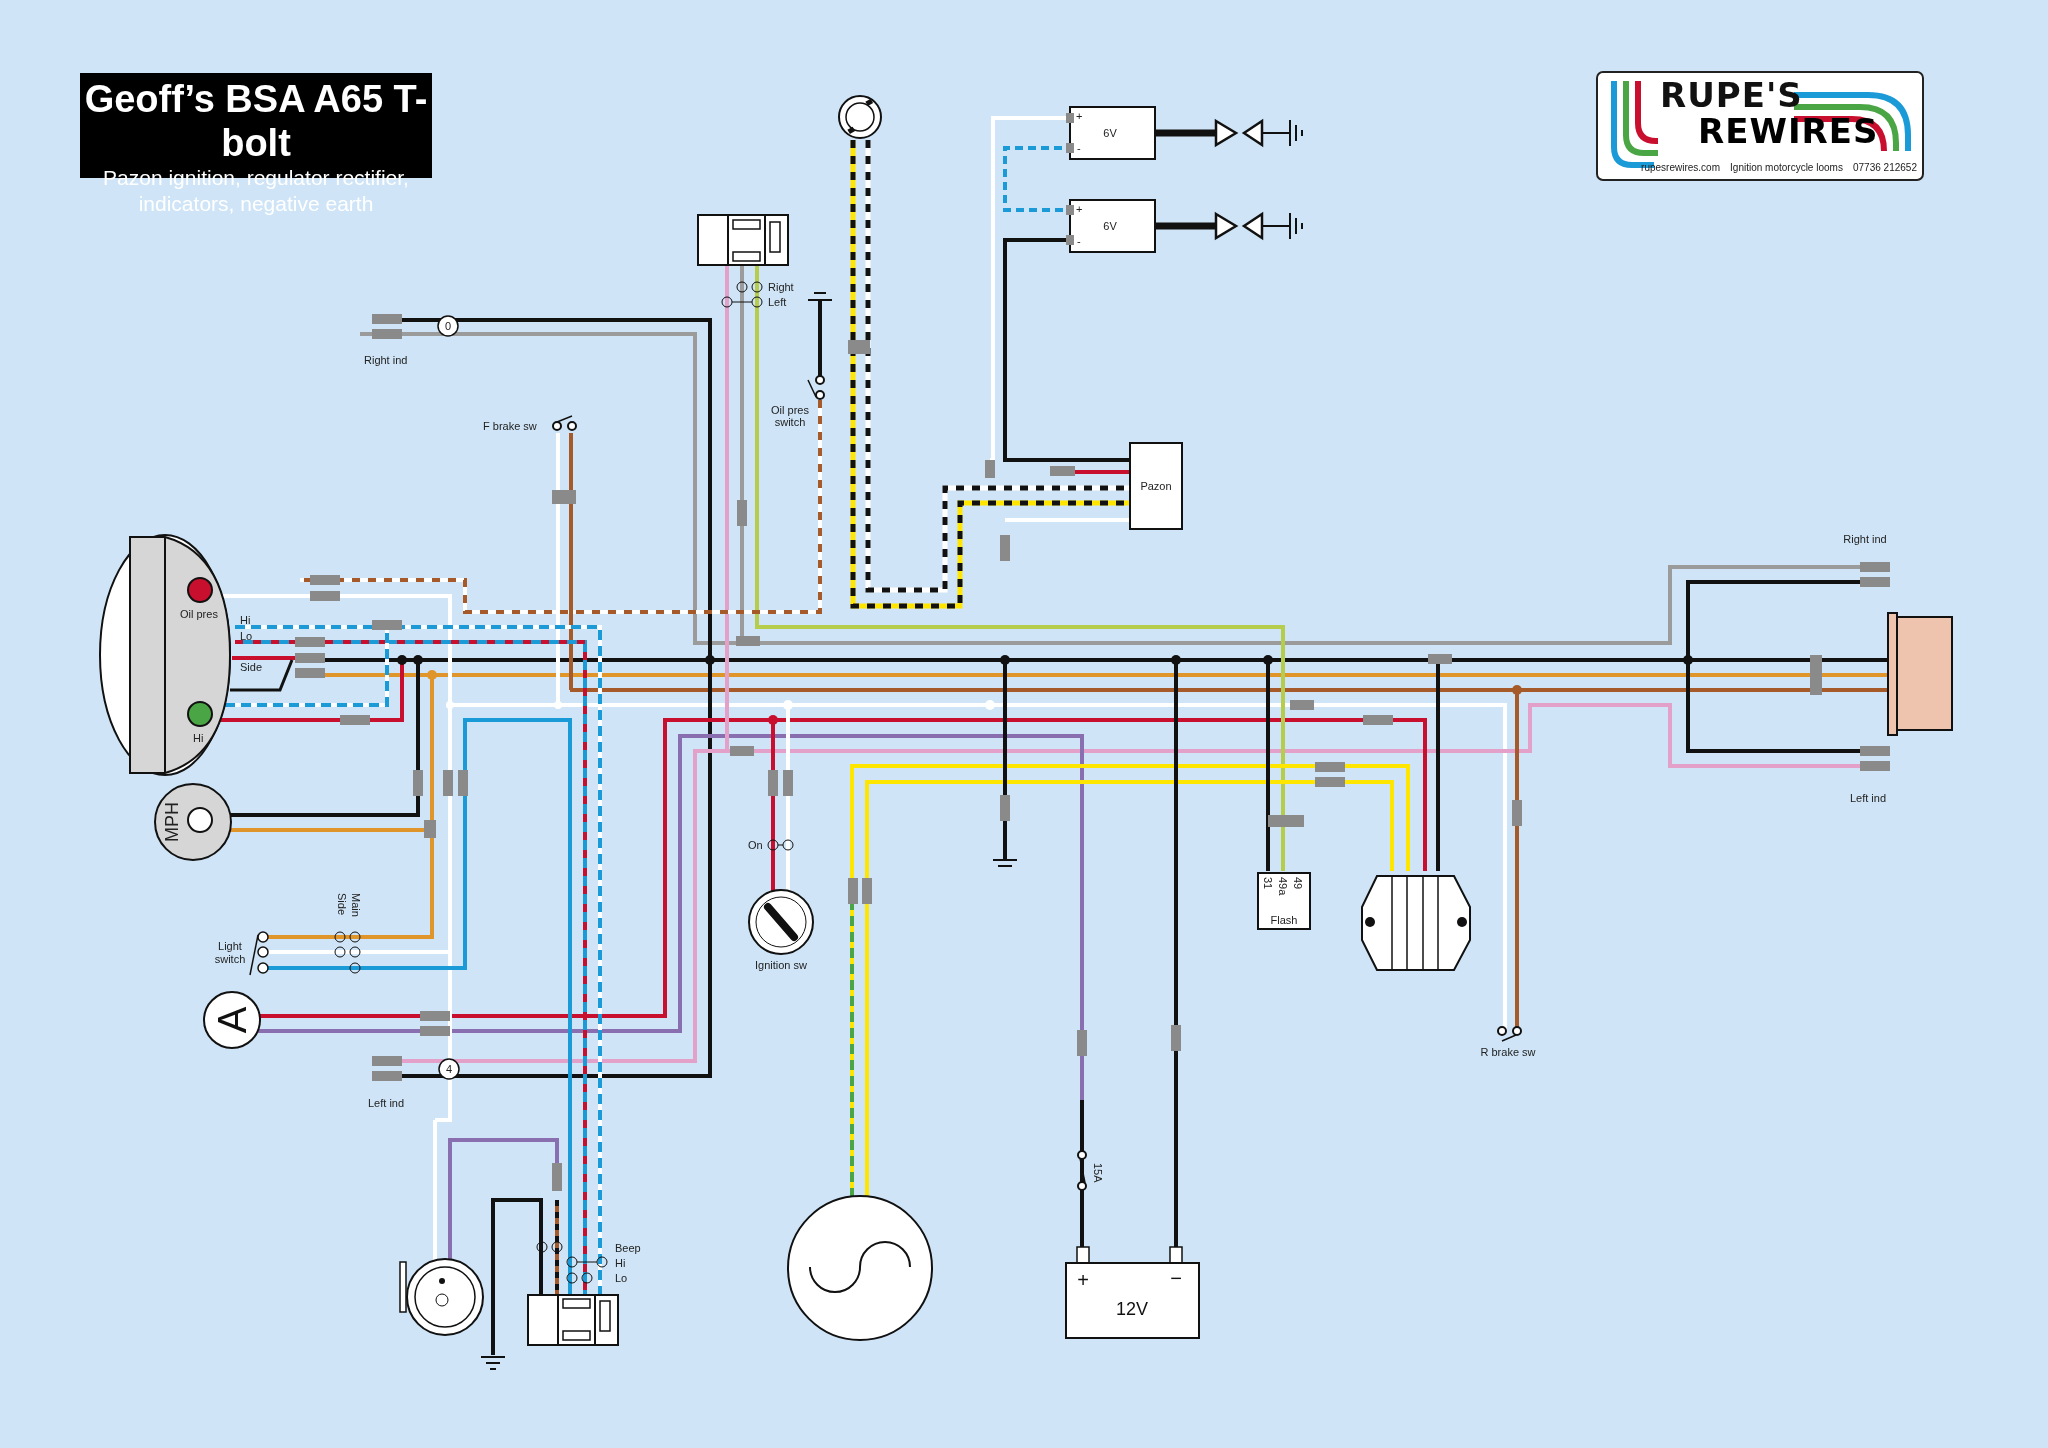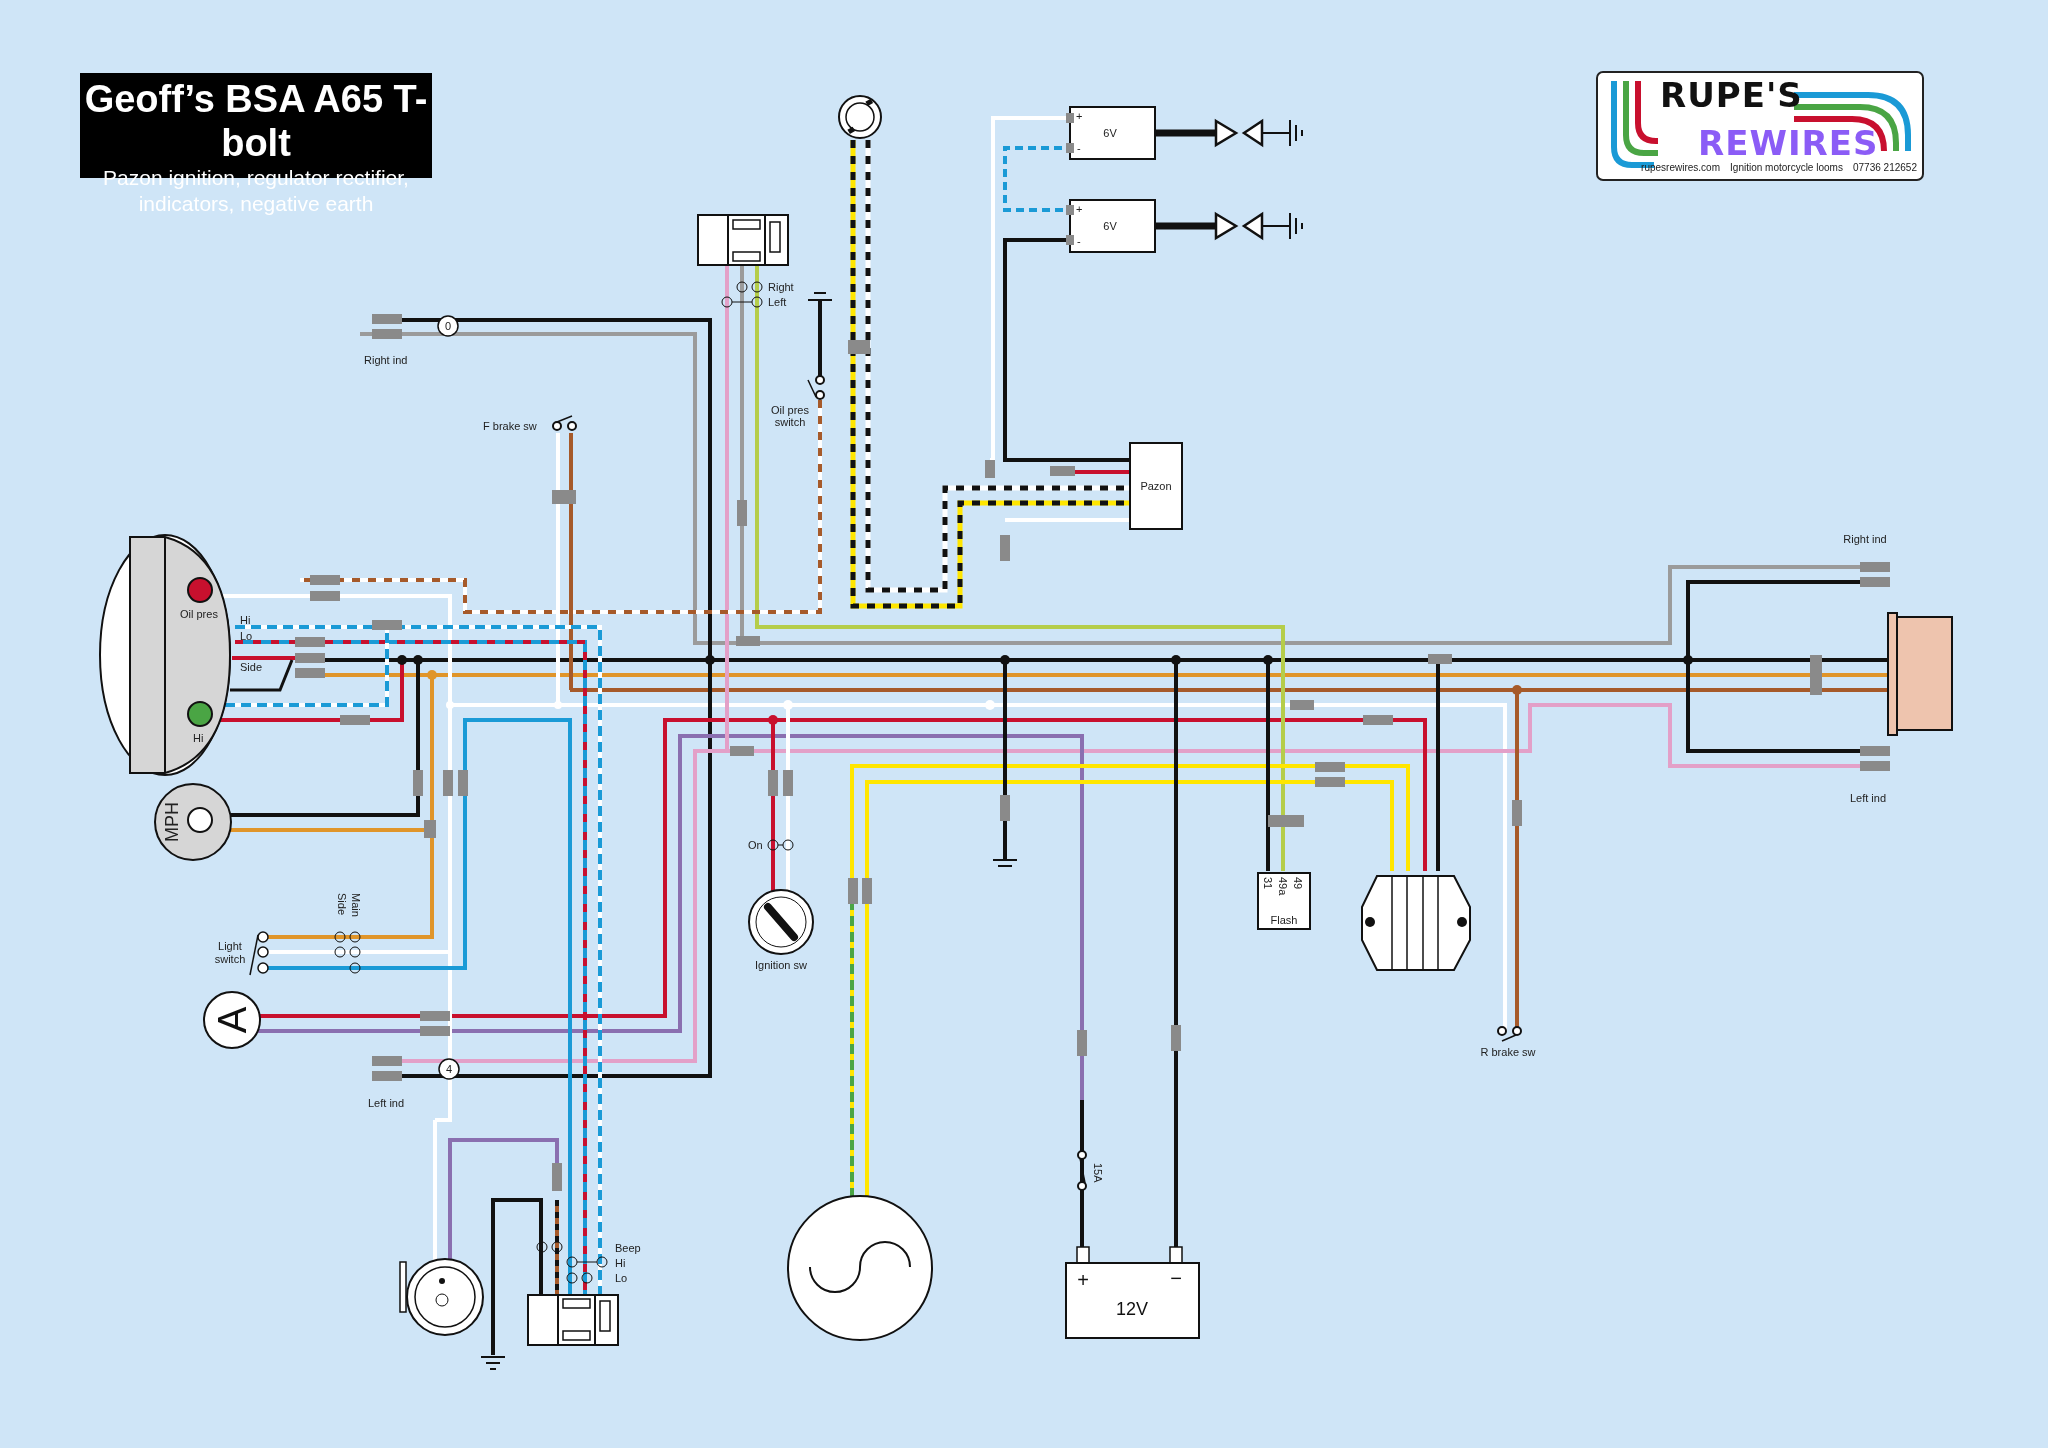--- a/index.html
+++ b/index.html
@@ -4,21 +4,21 @@
 <style>
   html, body { margin: 0; padding: 0; }
   body { width: 2048px; height: 1448px; background: #cfe5f7; overflow: hidden; position: relative; font-family: "Liberation Sans", sans-serif; }
   svg#diagram { position: absolute; left: 0; top: 0; }
   .lbl { font-family: "Liberation Sans", sans-serif; font-size: 11px; fill: #222; }
   .title-box { position: absolute; left: 80px; top: 73px; width: 352px; height: 105px; background: #000; color: #fff; text-align: center; }
   .title-box .t1 { font-family: "Liberation Sans", sans-serif; font-weight: bold; font-size: 38px; line-height: 44px; margin-top: 4px; }
   .title-box .t2 { font-family: "Liberation Sans", sans-serif; font-size: 21px; line-height: 26px; text-align: center; }
   .logo { position: absolute; left: 1596px; top: 71px; width: 324px; height: 106px; background: #fff; border: 2px solid #222; border-radius: 7px; }
   .logo .name { position: absolute; left: 62px; top: 4px; font-family: "DejaVu Sans", sans-serif; font-weight: bold; font-size: 34px; line-height: 36px; color: #111; letter-spacing: 1px; }
-  .logo .name2 { position: absolute; left: 100px; top: 40px; font-family: "DejaVu Sans", sans-serif; font-weight: bold; font-size: 34px; line-height: 36px; color: #8b5cf6; letter-spacing: 1px; margin-top: 12px; }
+  .logo .name2 { position: absolute; left: 100px; top: 40px; font-family: "DejaVu Sans", sans-serif; font-weight: bold; font-size: 34px; line-height: 36px; color: #000000; letter-spacing: 1px; }
   .logo .foot { position: absolute; left: 0; right: 0; bottom: 6px; display: flex; justify-content: space-around; font-family: "Liberation Sans", sans-serif; font-size: 10px; color: #222; padding-left: 38px; }
 </style>
 </head>
 <body>
 
 <div class="title-box">
   <div class="t1">Geoff’s BSA A65 T-bolt</div>
   <div class="t2">Pazon ignition, regulator rectifier,</div>
   <div class="t2">indicators, negative earth</div>
 </div>

